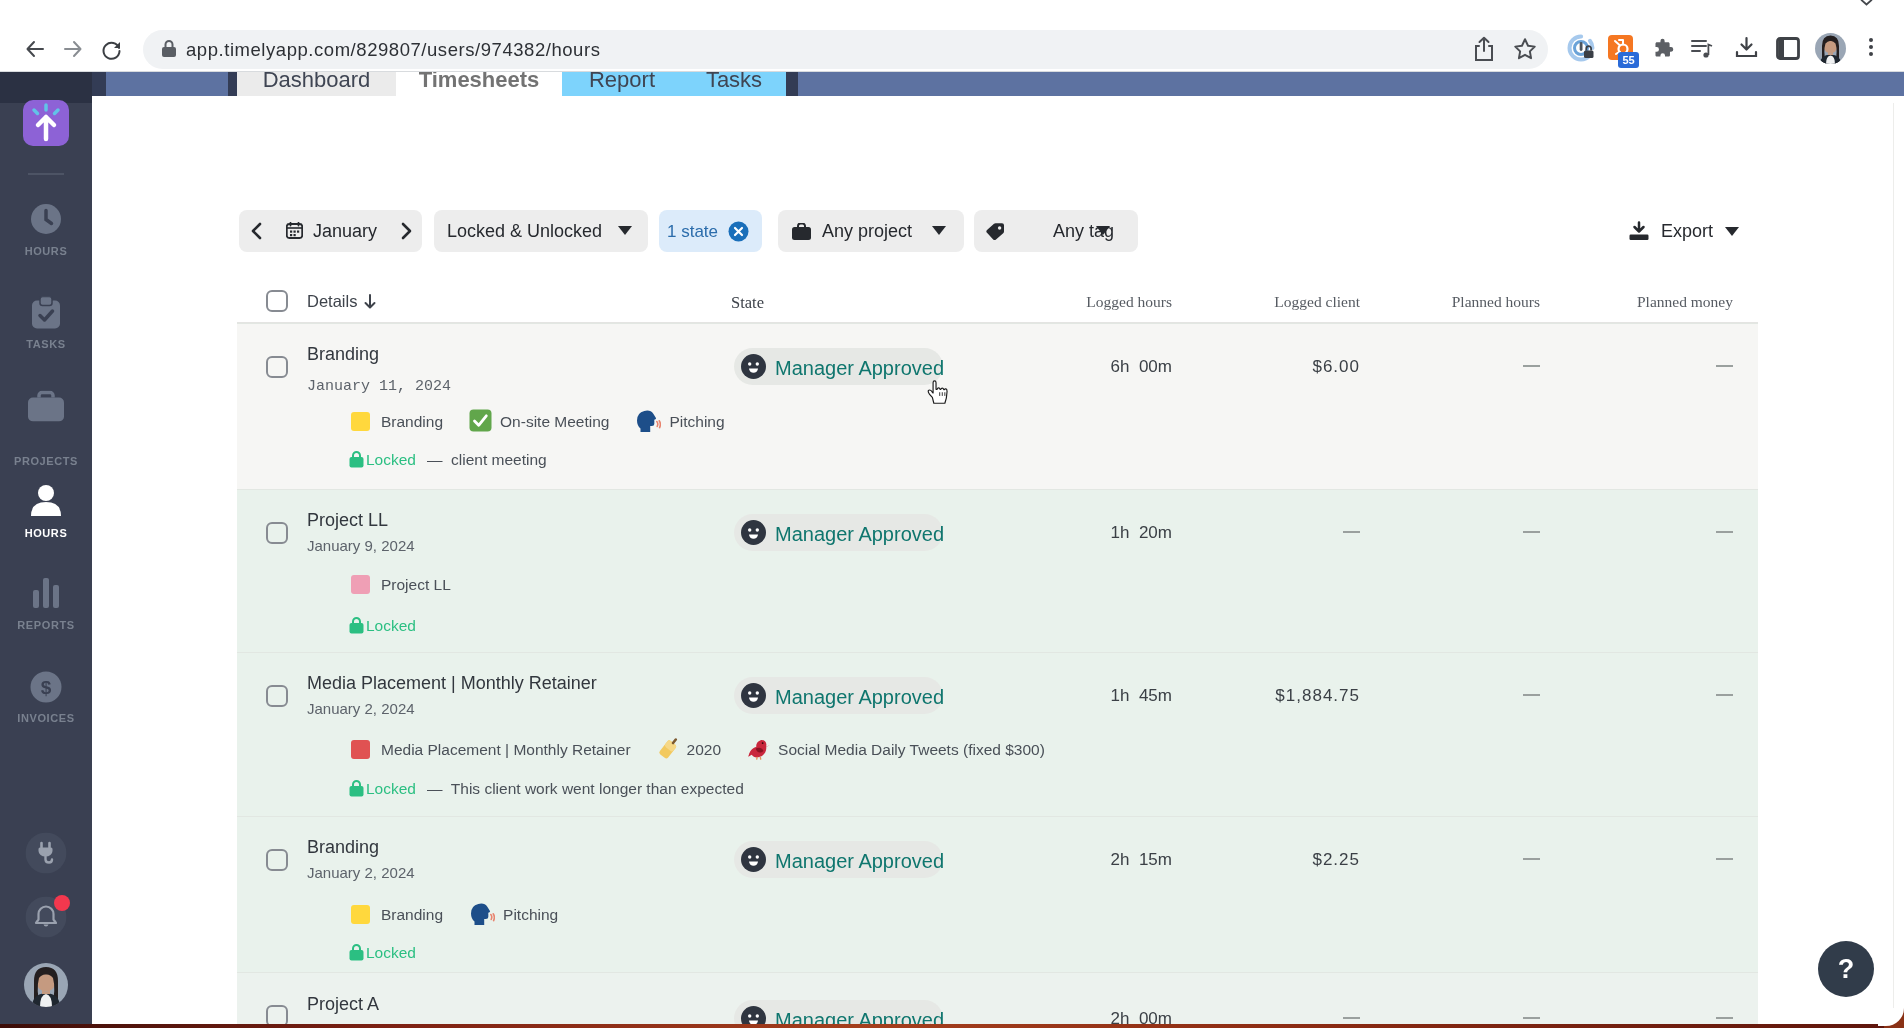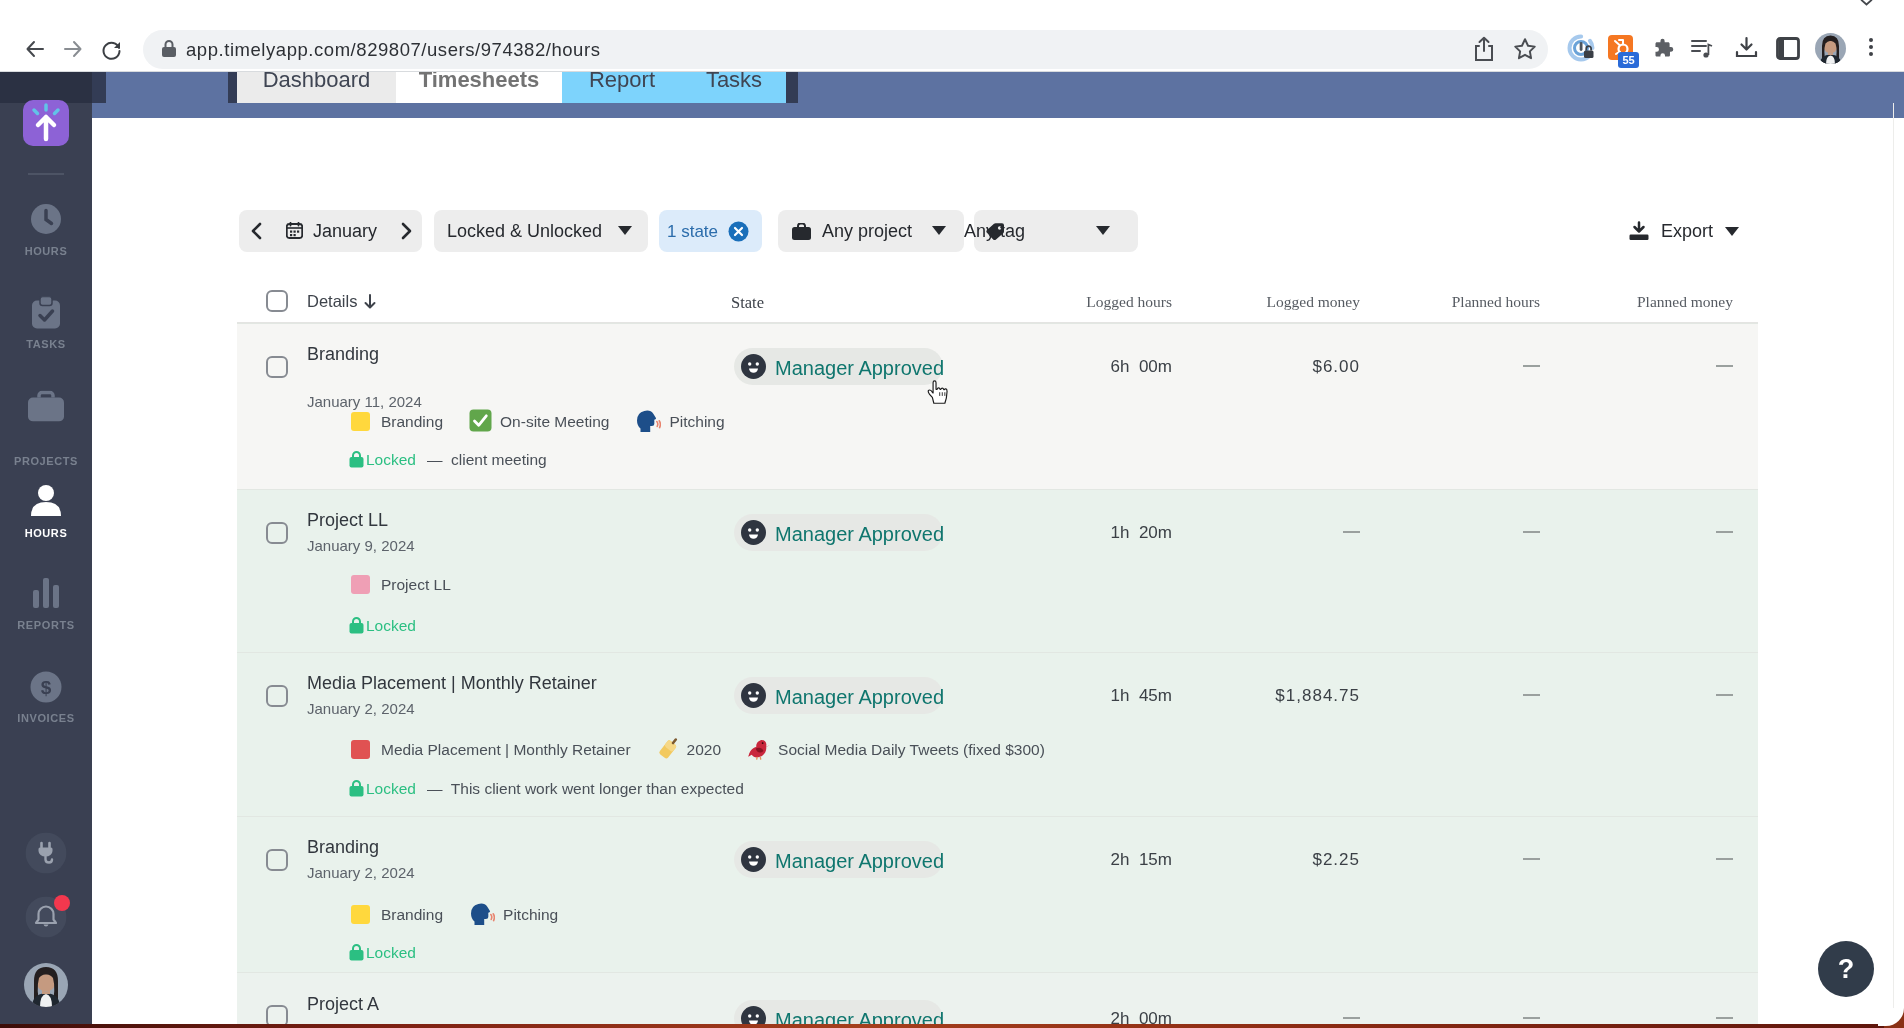--- a/index.html
+++ b/index.html
@@ -14,21 +14,21 @@
   .tl { width:14px; height:14px; border-radius:50%; top:-6px; }
   #tab { left:114px; top:0; width:331px; height:25px; background:#fff;
     border-radius:9px 9px 0 0; overflow:hidden; }
   #tabtitle { left:54px; top:-6px; font-size:15px; color:#46494e; letter-spacing:.2px; white-space:nowrap; }
   #toolbar { left:0; top:25px; width:1904px; height:46px; background:#fff; }
   #chromeline { left:0; top:71px; width:1904px; height:1px; background:#d8dbde; }
   #urlpill { left:143px; top:30px; width:1405px; height:39px; background:#f0f2f4; border-radius:20px; }
   #urltext { left:186px; top:39px; font-size:18.5px; color:#2d3035; letter-spacing:.55px; }
 
   
-  #band { left:92px; top:72px; width:1812px; height:46px; background:#5d72a1; overflow:hidden; }
+  #band { left:92px; top:72px; width:1812px; height:24px; background:#5d72a1; overflow:hidden; }
   .bdark { top:0; height:31px; background:#333c55; }
   .apptab { top:0; height:31px; overflow:hidden; }
   .apptab span { position:absolute; left:0; right:0; text-align:center; top:-7px;
     font-size:22px; line-height:30px; color:#3f4553; }
   #tab-dash { left:145px; width:159px; background:#ebebeb; }
   #tab-time { left:304px; width:166px; background:#fff; }
   #tab-rep  { left:470px; width:224px; background:#7dd3fc; }
 
   
   #sidebar { left:0; top:72px; width:92px; height:952px; background:#3a4052; }
@@ -286,47 +286,47 @@
       <path d="M6 4 V3 a2.5 2.5 0 0 1 2.5-2.5 h2 A2.5 2.5 0 0 1 13 3 V4" stroke="#26292e" stroke-width="2" fill="none"></path>
     </svg>
   <div class="abs ptext" style="left:822px; top:221px;">Any project</div>
   <div class="abs" style="left:932px; top:226px; width:0; height:0; border-left:7px solid transparent; border-right:7px solid transparent; border-top:9px solid #26292e;"></div>
 
   <div class="abs pill" style="left:974px; width:164px;"></div>
   <svg class="abs" style="left:986px; top:223px;" width="19" height="17" viewBox="0 0 19 17">
       <path d="M1 7 L8 0.8 a2.5 2.5 0 0 1 1.8-.6 H16 a2 2 0 0 1 2 2 v6.2 a2.5 2.5 0 0 1-.8 1.8 L10 16.5 a2 2 0 0 1-2.8 0 L1 9.8 a2 2 0 0 1 0-2.8 Z" fill="#26292e"></path>
       <circle cx="13.6" cy="5" r="1.7" fill="#ededed"></circle>
     </svg>
-  <div class="abs ptext" style="left:964px; top:221px;">Any tag</div>
+  <div class="abs ptext" style="left:1053px; top:221px;">Any tag</div>
   <div class="abs" style="left:1096px; top:226px; width:0; height:0; border-left:7px solid transparent; border-right:7px solid transparent; border-top:9px solid #26292e;"></div>
 
   <svg class="abs" style="left:1629px; top:221px;" width="20" height="20" viewBox="0 0 20 20">
       <path d="M10 1.5 V10 M5.5 6 L10 10.5 L14.5 6" stroke="#26292e" stroke-width="2.5" fill="none" stroke-linecap="round" stroke-linejoin="round"></path>
       <rect x="0.5" y="13.5" width="19" height="5.5" rx="1.2" fill="#26292e"></rect>
     </svg>
   <div class="abs ptext" style="left:1661px; top:221px;">Export</div>
   <div class="abs" style="left:1725px; top:227px; width:0; height:0; border-left:7.5px solid transparent; border-right:7.5px solid transparent; border-top:9px solid #26292e;"></div>
 
   <div class="abs cb" style="left:266px; top:290px;"></div>
   <div class="abs" style="left:307px; top:292px; font-size:16.5px; color:#3e434b;">Details</div>
   <svg class="abs" style="left:363px; top:294px;" width="14" height="16" viewBox="0 0 14 16">
       <path d="M7 1 V13 M2.5 9 L7 13.5 L11.5 9" stroke="#3e434b" stroke-width="2" fill="none" stroke-linecap="round" stroke-linejoin="round"></path>
     </svg>
   <div class="abs hdr" style="left:731px; top:293px; color:#3e434b; font-size:16.5px;">State</div>
   <div class="abs hdr" style="left:1022px; top:293px; width:150px; text-align:right;">Logged hours</div>
-  <div class="abs hdr" style="left:1210px; top:293px; width:150px; text-align:right;">Logged money</div>
+  <div class="abs hdr" style="left:1210px; top:293px; width:150px; text-align:right;">Logged client</div>
   <div class="abs hdr" style="left:1390px; top:293px; width:150px; text-align:right;">Planned hours</div>
   <div class="abs hdr" style="left:1583px; top:293px; width:150px; text-align:right;">Planned money</div>
   <div class="abs" style="left:237px; top:322px; width:1521px; height:1px; background:#e4e4e2;"></div>
 
   <div id="rows">
       <div class="abs row" style="top:323px; height:166px; background:#f6f6f4; border-top:1px solid #e2e7e2;"></div>
       <div class="abs cb" style="left:266px; top:356px;"></div>
       <div class="abs title" style="left:307px; top:344px;">Branding</div>
-      <div class="abs date" style="left:307px; top:393px;">January 11, 2024</div>
+      <div class="abs date" style="left:307px; top:378px;font-family:Liberation Mono, monospace;">January 11, 2024</div>
       <div class="abs" style="left:351px; top:409px; white-space:nowrap;"><span style="display:inline-block; width:19px; height:19px; border-radius:3px; background:#ffd83d; vertical-align:-4px;"></span><span class="tagtxt" style="margin-left:11px; margin-right:26px;">Branding</span><svg width="23" height="23" viewBox="0 0 23 23" style="vertical-align:-5px;">
           <rect x="0.5" y="0.5" width="22" height="22" rx="4" fill="#61a64b"></rect>
           <path d="M5.5 12 L9.7 16.3 L17.3 6.8" stroke="#fff" stroke-width="2.8" fill="none" stroke-linecap="round" stroke-linejoin="round"></path>
         </svg><span class="tagtxt" style="margin-left:8px; margin-right:26px;">On-site Meeting</span><svg width="26" height="23" viewBox="0 0 26 23" style="vertical-align:-5px;">
           <path d="M5.5 23 L5.5 19.5 Q2 16.5 2 11.5 Q2 3.6 9.3 1.9 Q15.5 0.4 18.3 4.7 L20.8 8.8 Q21.6 10.1 20.1 10.5 L19.2 10.75 Q19.6 11.6 19.15 12.1 Q19.7 12.7 19.3 13.5 L19.3 15 Q19.3 17 16.9 17 L15.2 17 L15.2 23 Z" fill="#1d4e89"></path>
           <path d="M21.8 12.5 Q23.6 14.5 22.2 17.5 M24.2 11.8 Q26.3 14.8 24.6 18.6" stroke="#e8846e" stroke-width="1.6" fill="none" stroke-linecap="round"></path>
         </svg><span class="tagtxt" style="margin-left:8px; margin-right:26px;">Pitching</span></div>
       <div class="abs" style="left:349px; top:451px; white-space:nowrap;"><svg width="15" height="17" viewBox="0 0 15 17" style="vertical-align:-3px;">
           <rect x="0.5" y="6" width="14" height="10.5" rx="2" fill="#2bbf82"></rect>
           <path d="M4 6 V4.5 a3.5 3.5 0 0 1 7 0 V6" stroke="#2bbf82" stroke-width="2" fill="none"></path>

